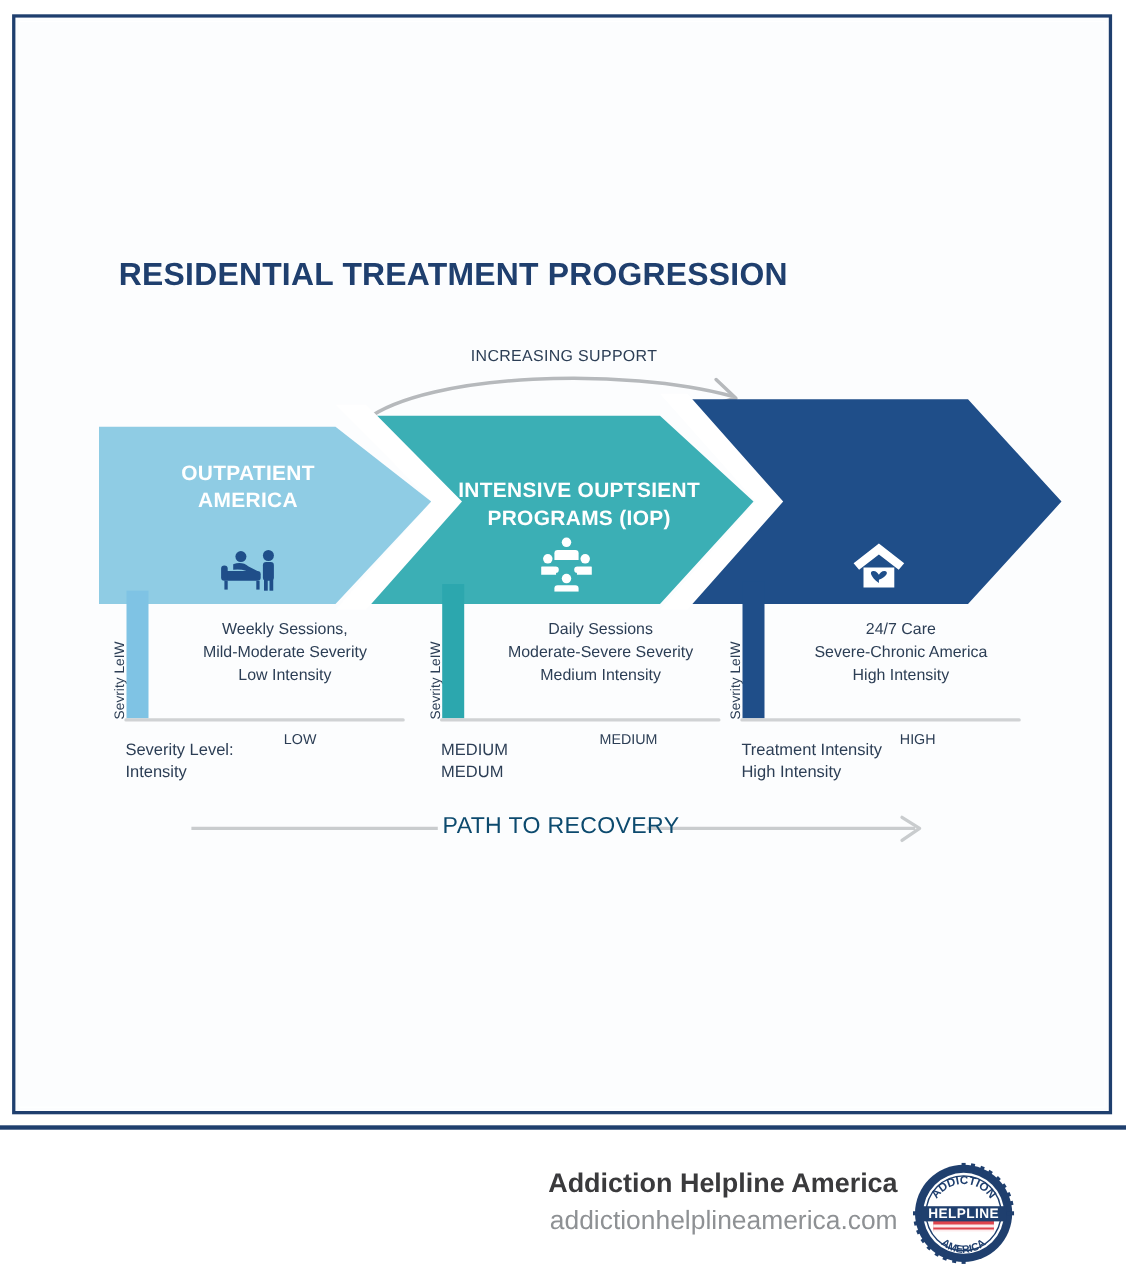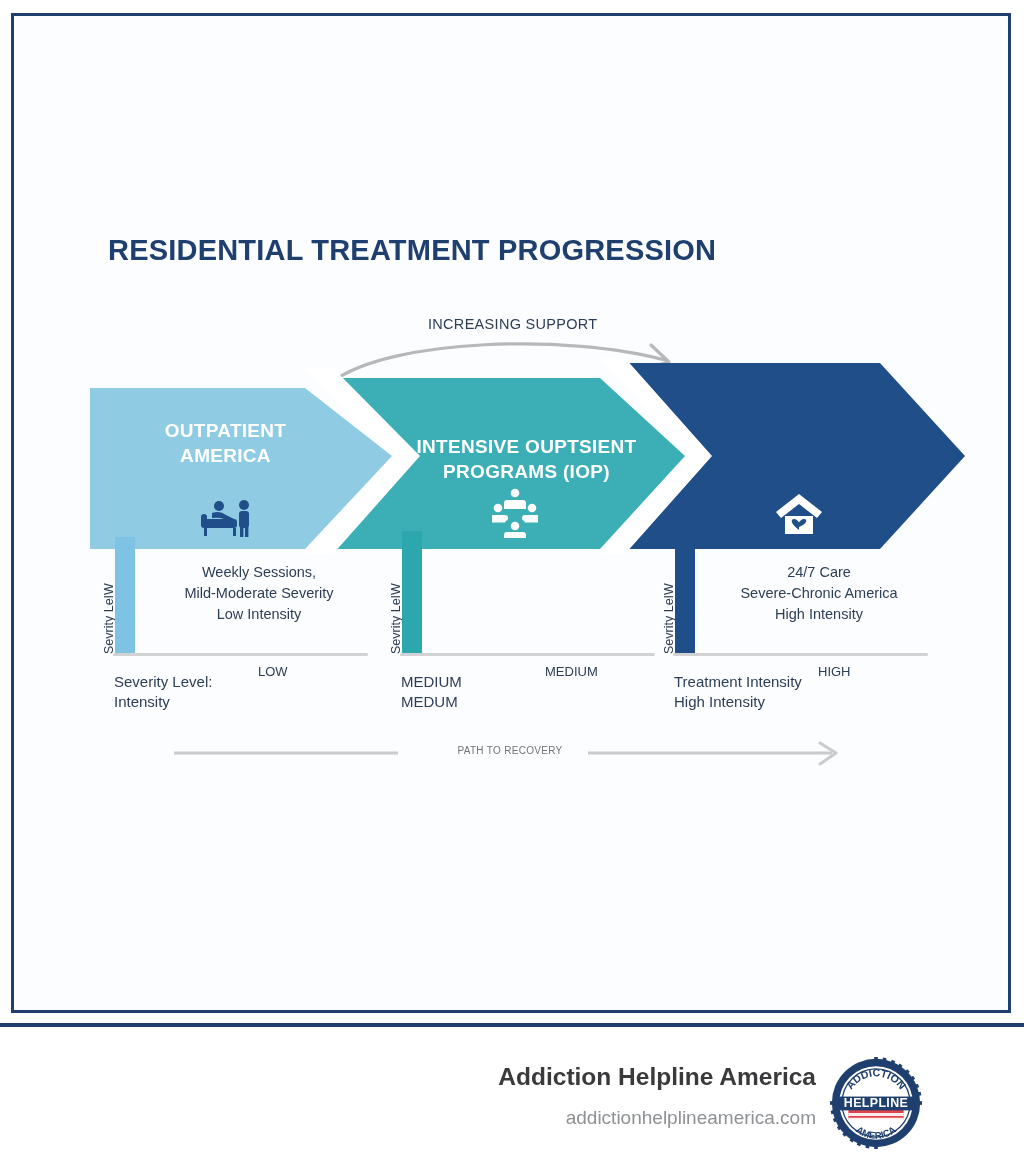--- a/index.html
+++ b/index.html
@@ -182,22 +182,22 @@
     top: 740px;
     width: 680px;
     height: 30px;
   }
   .recovery-label {
     position: absolute;
     left: 0;
     top: 0;
     width: 680px;
     text-align: center;
-    font-size: 10px;
-    color: #737373;
+    font-size: 21px;
+    color: #0c4a6e;
     letter-spacing: 0.3px;
     line-height: 22px;
   }
 
   
   .footer {
     position: absolute;
     left: 0;
     top: 1030px;
     width: 940px;
@@ -209,24 +209,24 @@
     top: 32px;
     text-align: right;
   }
   .brand-name {
     font-size: 24.5px;
     font-weight: bold;
     color: #3a3a3c;
     line-height: 1.2;
   }
   .brand-url {
-    font-size: 19px;
+    font-size: 24px;
     color: #8e9194;
     line-height: 1.3;
-    margin-top: 15px;
+    margin-top: 3px;
   }
   .brand-logo {
     position: absolute;
     right: 18px;
     top: 27px;
     width: 92px;
     height: 92px;
   }
 </style>
 </head>
@@ -321,20 +321,25 @@
       <div>Severity Level:</div>
       <div>Intensity</div>
     </div>
     <div class="tick-right">LOW</div>
   </div>
 
   <div class="chart c2">
     <div class="y-axis-label"><span>Sevrity LeIW</span></div>
     <div class="bar b2"></div>
     <div class="axis-line"></div>
+    <div class="desc">
+      <div>Daily Sessions</div>
+      <div>Moderate-Severe Severity</div>
+      <div>Medium Intensity</div>
+    </div>
     <div class="tick-left">
       <div>MEDIUM</div>
       <div>MEDUM</div>
     </div>
     <div class="tick-right">MEDIUM</div>
   </div>
 
   <div class="chart c3">
     <div class="y-axis-label"><span>Sevrity LeIW</span></div>
     <div class="bar b3"></div>

